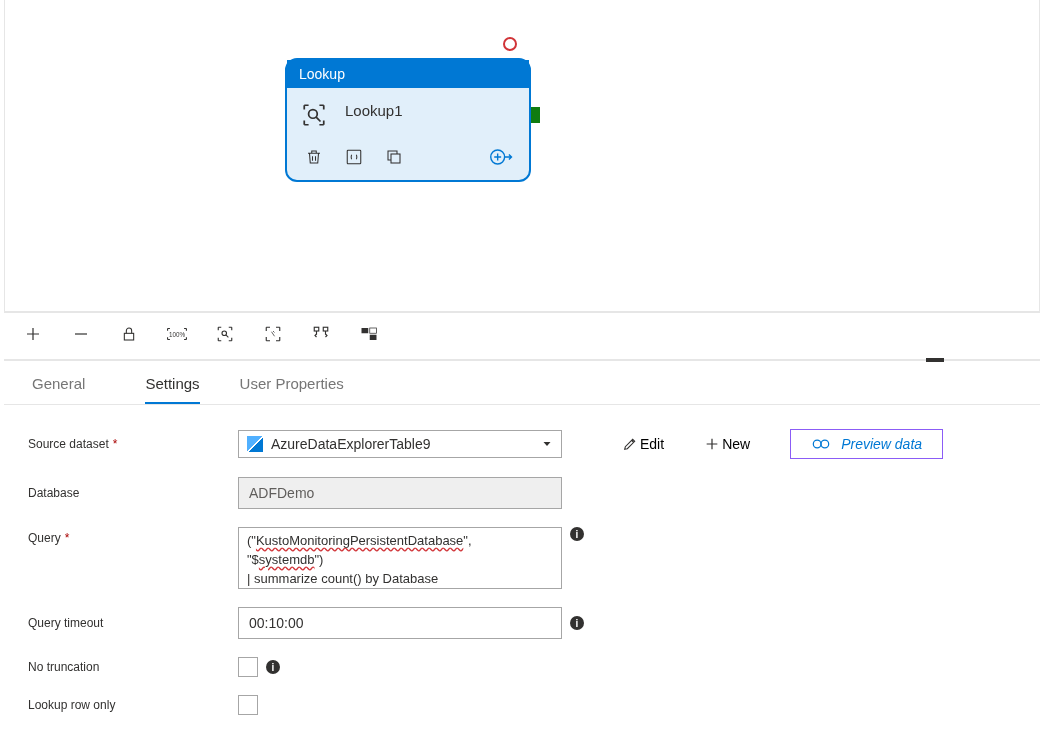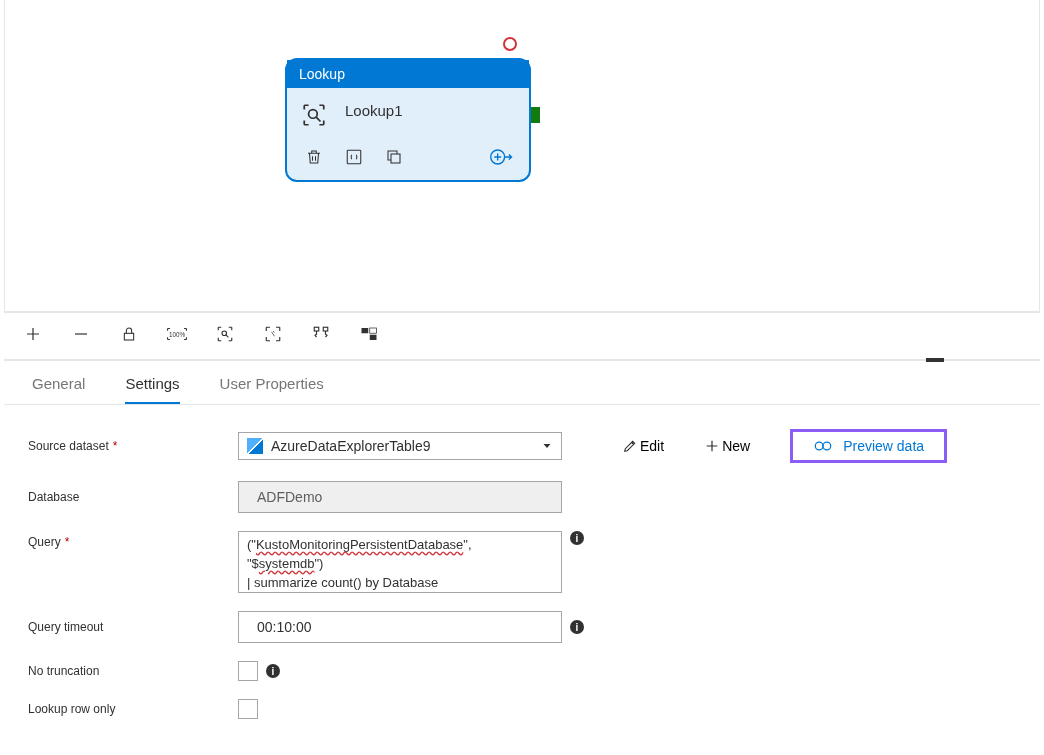--- a/index.html
+++ b/index.html
@@ -73,21 +73,21 @@
 .drag-mark { position:absolute; right: 100px; top: 358px; width: 18px; height:4px; background:#323130; }
 
 .tabs {
   display: flex;
   gap: 40px;
   padding: 14px 28px 0 28px;
   border-bottom: 1px solid #e6e6e6;
   margin: 0 4px;
 }
 .tab { font-size: 15px; color: #767676; padding-bottom: 10px; cursor: pointer; }
-.tab.active { color: #323130; border-bottom: 2px solid #0078d4; }
+.tab.active { color: #323130; border-bottom: 2px solid #0078d4; margin-left: 20px; }
 
 .form-area { padding: 24px 24px; margin: 0 4px; }
 .form-row { display: flex; align-items: center; margin-bottom: 18px; }
 .form-label { width: 210px; font-size: 12px; color: #323130; }
 .req { color: #a80000; margin-left: 4px; }
 
 .dropdown {
   width: 324px; height: 28px;
   border: 1px solid #a6a6a6;
   display: flex; align-items: center;
@@ -95,32 +95,33 @@
   cursor: pointer;
   background: #fff;
 }
 .dropdown .dd-text { flex:1; font-size: 14px; color: #323130; }
 .adx-icon { width: 16px; height: 16px; background: linear-gradient(135deg,#50b0ff 0 50%, #fff 50% 55%, #0078d4 55% 100%); }
 
 .btn-inline { display:flex; align-items:center; gap:2px; margin-left: 60px; cursor:pointer; font-size:14px; color:#000000; }
 .btn-inline + .btn-inline { margin-left: 40px; }
 .btn-preview {
   margin-left: 40px;
-  border: 3px solid #8b5cf6;
+  border: 1px solid #8b5cf6;
   padding: 6px 20px;
   color: #0078d4;
   font-size: 14px;
   display: inline-flex; align-items:center; gap:10px;
   cursor:pointer;
+  font-style:italic;
 }
 
 .txt-input {
   width: 324px; height: 32px;
   border: 1px solid #a6a6a6;
-  padding: 0 18px; font-size: 14px;
+  padding: 0 10px; font-size: 14px;
   color: #323130; background: #fff;
 }
 .txt-input.disabled { background: #efefef; color: #605e5c; }
 .query-box {
   width: 324px; height: 62px;
   border: 1px solid #a6a6a6;
   padding: 4px 8px;
   font-size: 13px;
   color: #323130;
   overflow-y: scroll;

